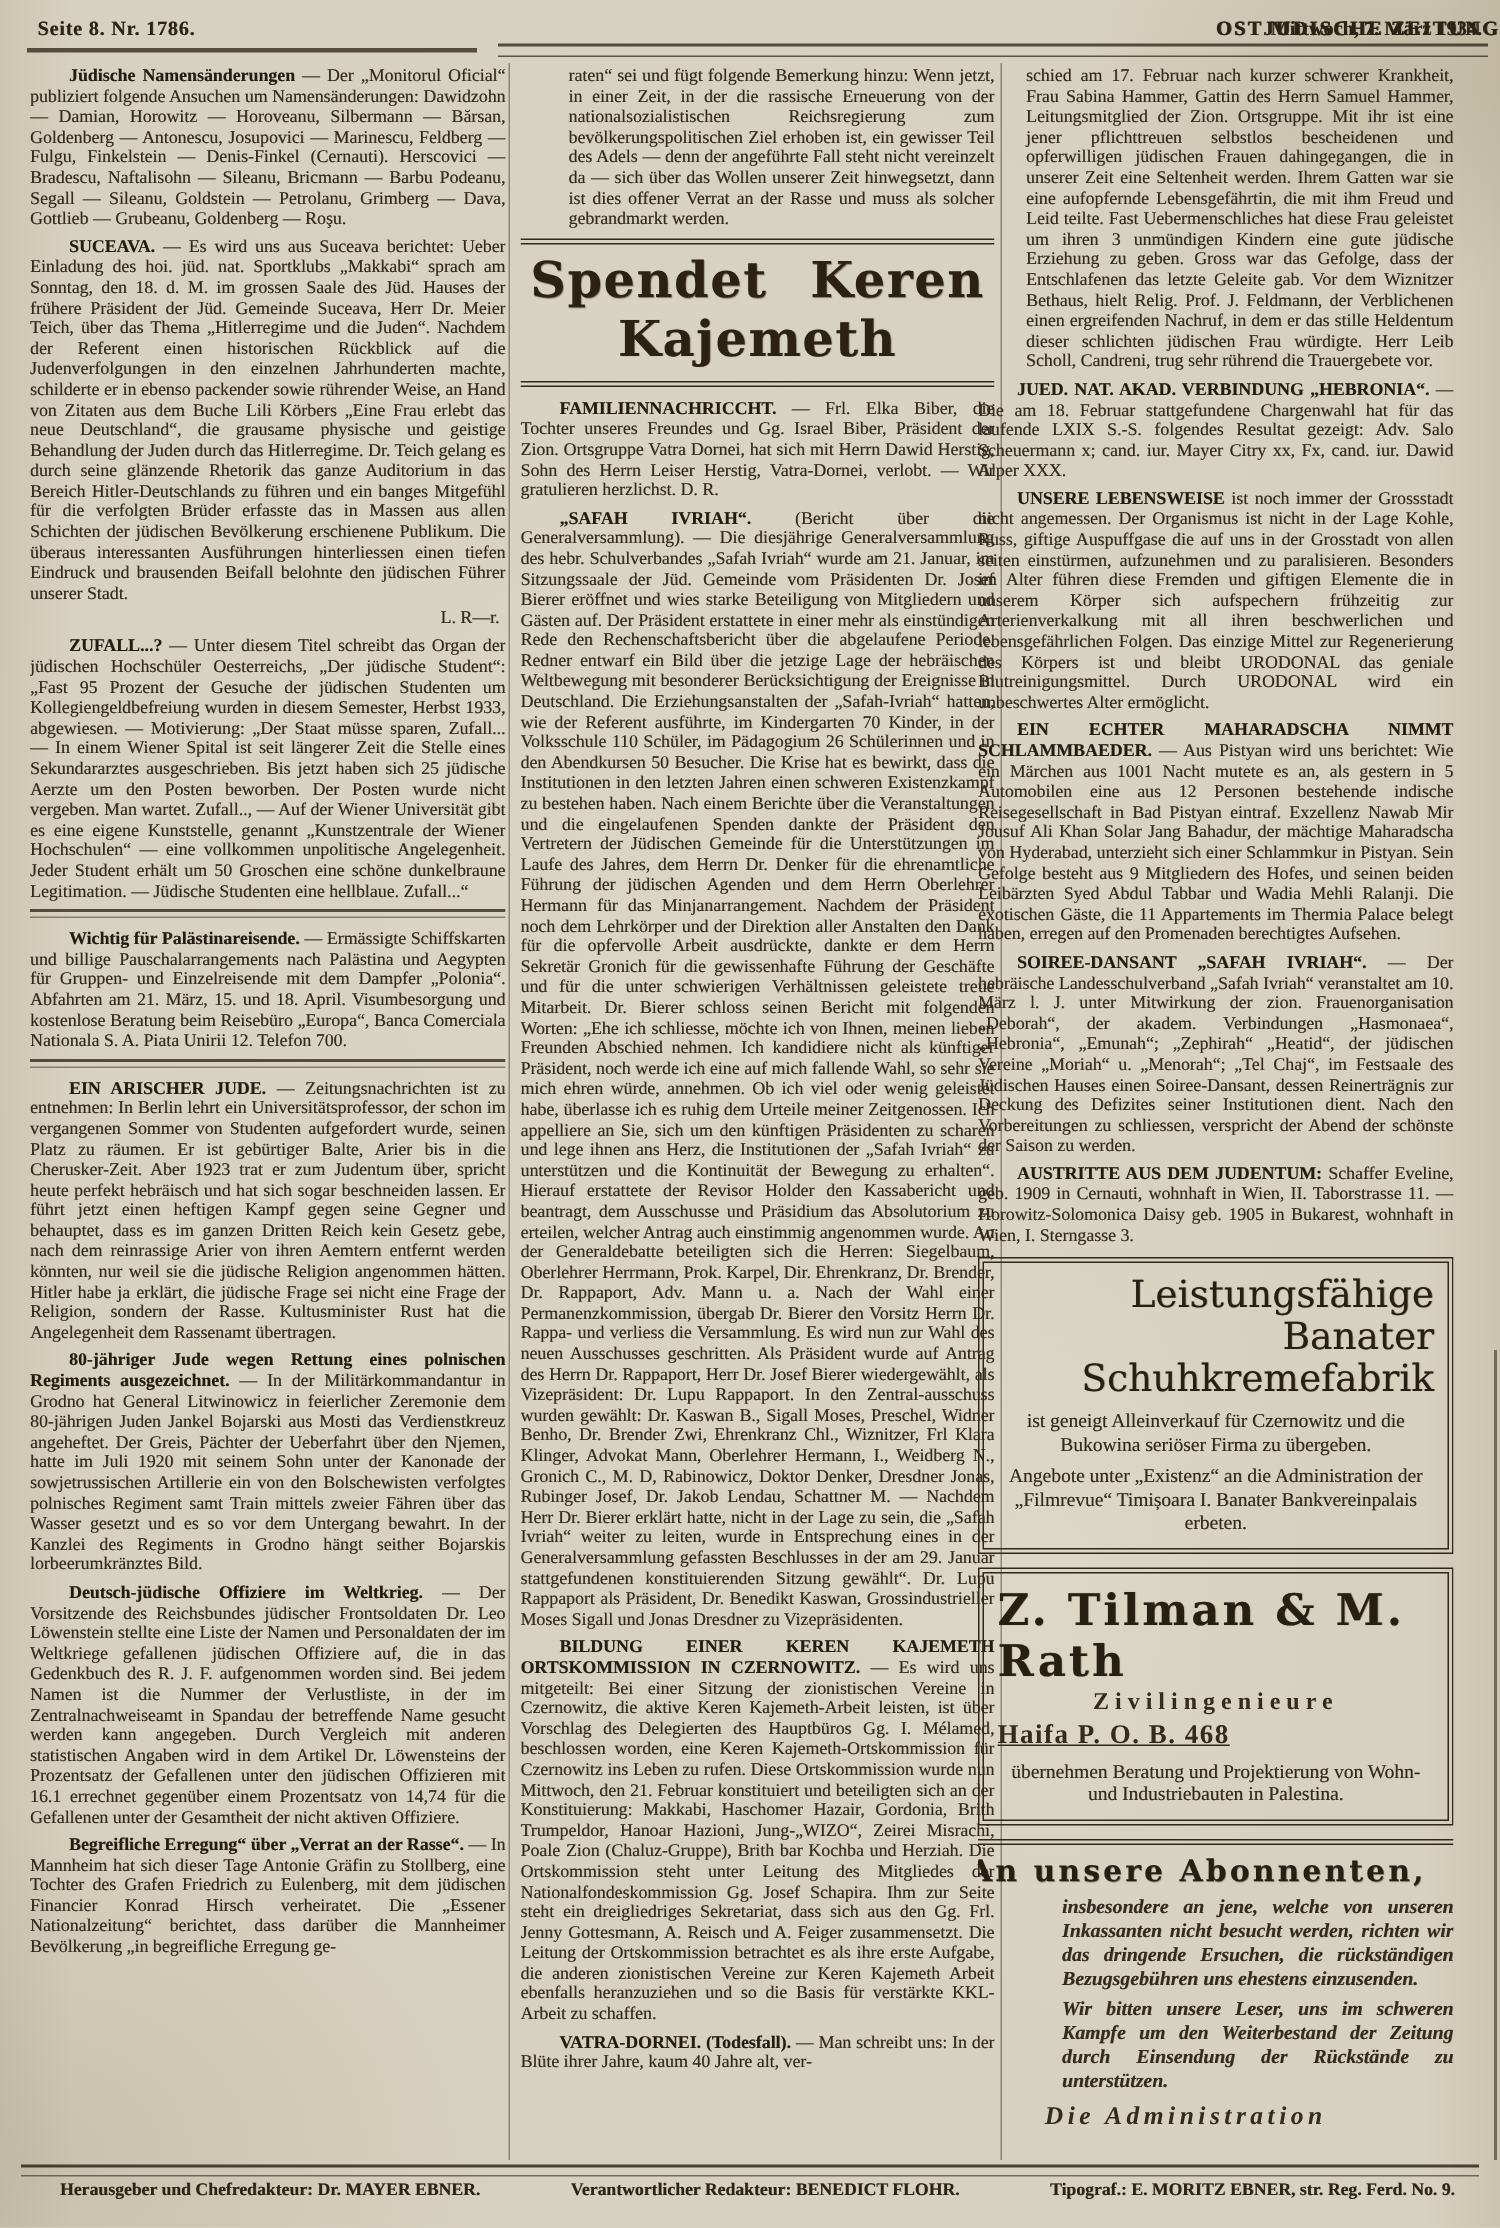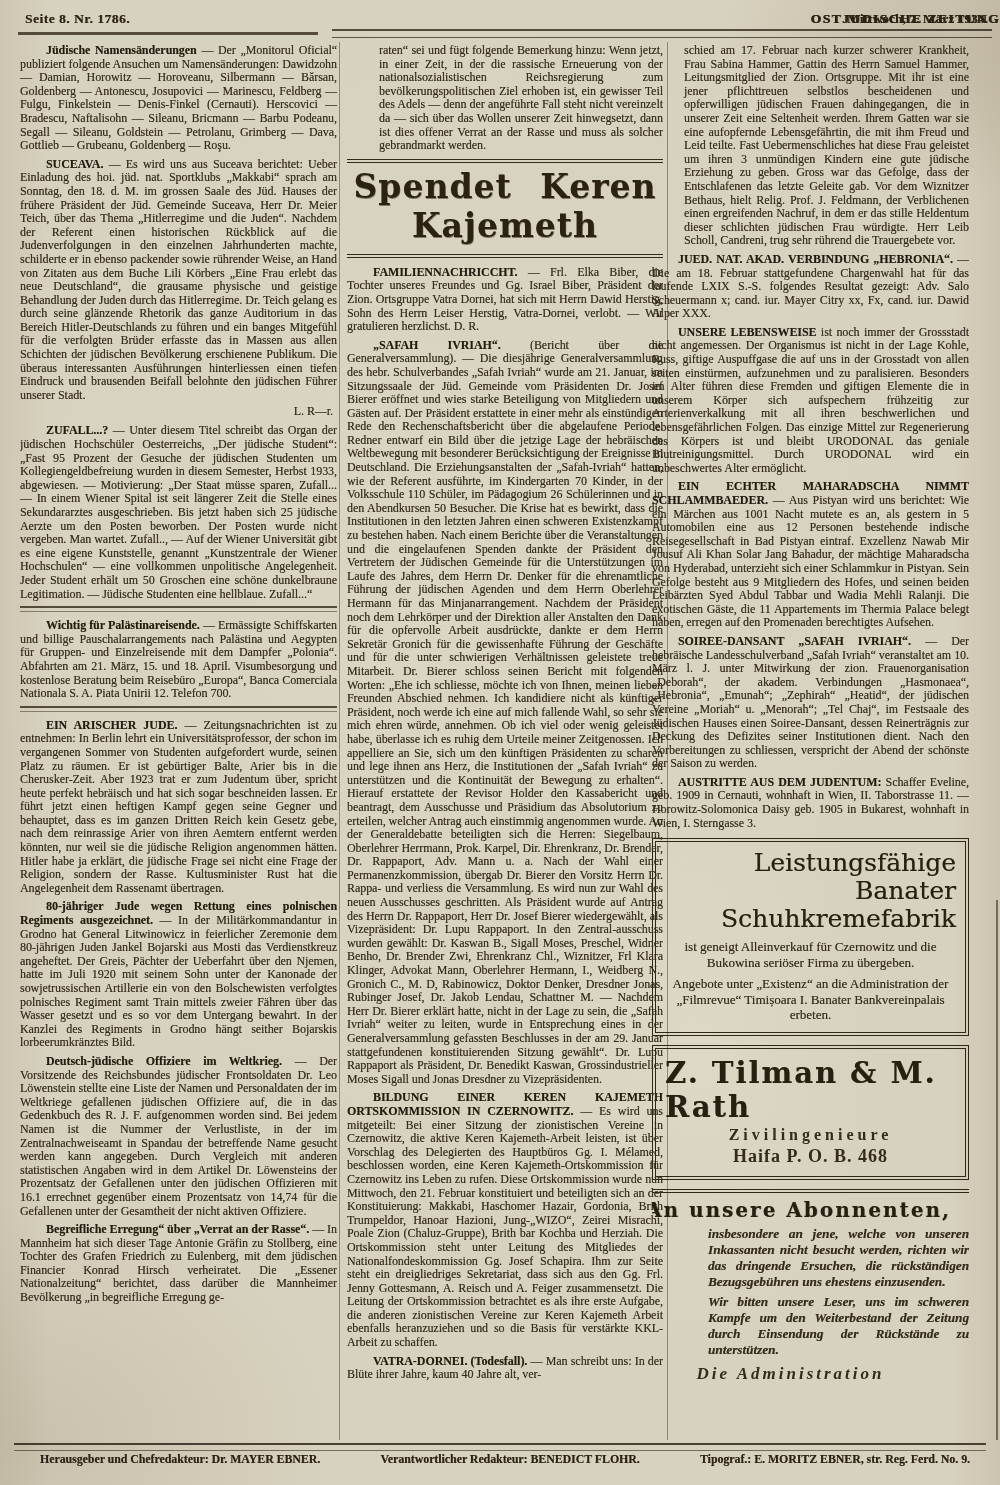--- a/index.html
+++ b/index.html
@@ -53,21 +53,21 @@
   .adbox{border:4px double #2f2719;padding:7px 9px 9px 9px;margin:8px 0 9px 0;}
   .ad-title-lg{font-family:"DejaVu Serif", serif;font-size:25px;line-height:1.12;
           font-weight:normal;text-align:right;color:#271f12;
           text-shadow:0.4px 0.4px 0.5px rgba(39,31,18,0.5);}
   .ad-body{font-size:13px;line-height:15.5px;text-align:center;margin-top:6px;
           text-shadow:0.25px 0.25px 0.35px rgba(52,42,29,0.5);}
   .ad2-title{font-family:"DejaVu Serif", serif;font-size:29px;font-weight:bold;
           text-align:left;letter-spacing:2px;color:#271f12;
           text-shadow:0.4px 0.4px 0.5px rgba(39,31,18,0.5);}
   .ad2-sub{font-size:16px;font-weight:bold;text-align:center;letter-spacing:4px;margin-top:2px;}
-  .ad2-addr{font-size:18px;font-weight:bold;text-align:center;letter-spacing:1px;margin-top:2px;}
+  .ad2-addr{font-size:18px;font-weight:bold;text-align:left;letter-spacing:1px;margin-top:2px;text-decoration:underline;}
   .ad3{border-top:4px double #2f2719;padding-top:5px;margin-top:2px;}
   .ad3-title{font-family:"DejaVu Serif", serif;font-size:20px;font-weight:bold;
           letter-spacing:2px;color:#271f12;margin-left:-6px;
           text-shadow:0.4px 0.4px 0.5px rgba(39,31,18,0.5);}
   .ad3-para{margin:4px 0 4px 56px;font-style:italic;font-weight:bold;font-size:13.2px;
           line-height:16px;text-align:justify;
           text-shadow:0.3px 0.3px 0.4px rgba(52,42,29,0.5);}
   .ad3-sign{margin:6px 40px 4px 0;text-align:center;font-weight:bold;font-size:17px;
           letter-spacing:3px;font-style:italic;}
 
@@ -133,20 +133,21 @@
     <div class="ad-title-lg">Leistungsfähige</div>
     <div class="ad-title-lg">Banater Schuhkremefabrik</div>
     <div class="ad-body">ist geneigt Alleinverkauf für Czernowitz und die Bukowina seriöser Firma zu übergeben.</div>
     <div class="ad-body">Angebote unter „Existenz“ an die Administration der „Filmrevue“ Timișoara I. Banater Bankvereinpalais erbeten.</div>
   </div>
 
   <div class="adbox">
     <div class="ad2-title">Z. Tilman &amp; M. Rath</div>
     <div class="ad2-sub">Zivilingenieure</div>
     <div class="ad2-addr">Haifa P. O. B. 468</div>
+    <div class="ad-body">übernehmen Beratung und Projektierung von Wohn- und Industriebauten in Palestina.</div>
   </div>
 
   <div class="ad3">
     <div class="ad3-title">An unsere Abonnenten,</div>
     <div class="ad3-para">insbesondere an jene, welche von unseren Inkassanten nicht besucht werden, richten wir das dringende Ersuchen, die rückständigen Bezugsgebühren uns ehestens einzusenden.</div>
     <div class="ad3-para">Wir bitten unsere Leser, uns im schweren Kampfe um den Weiterbestand der Zeitung durch Einsendung der Rückstände zu unterstützen.</div>
     <div class="ad3-sign">Die Administration</div>
   </div>
 
 </div>

